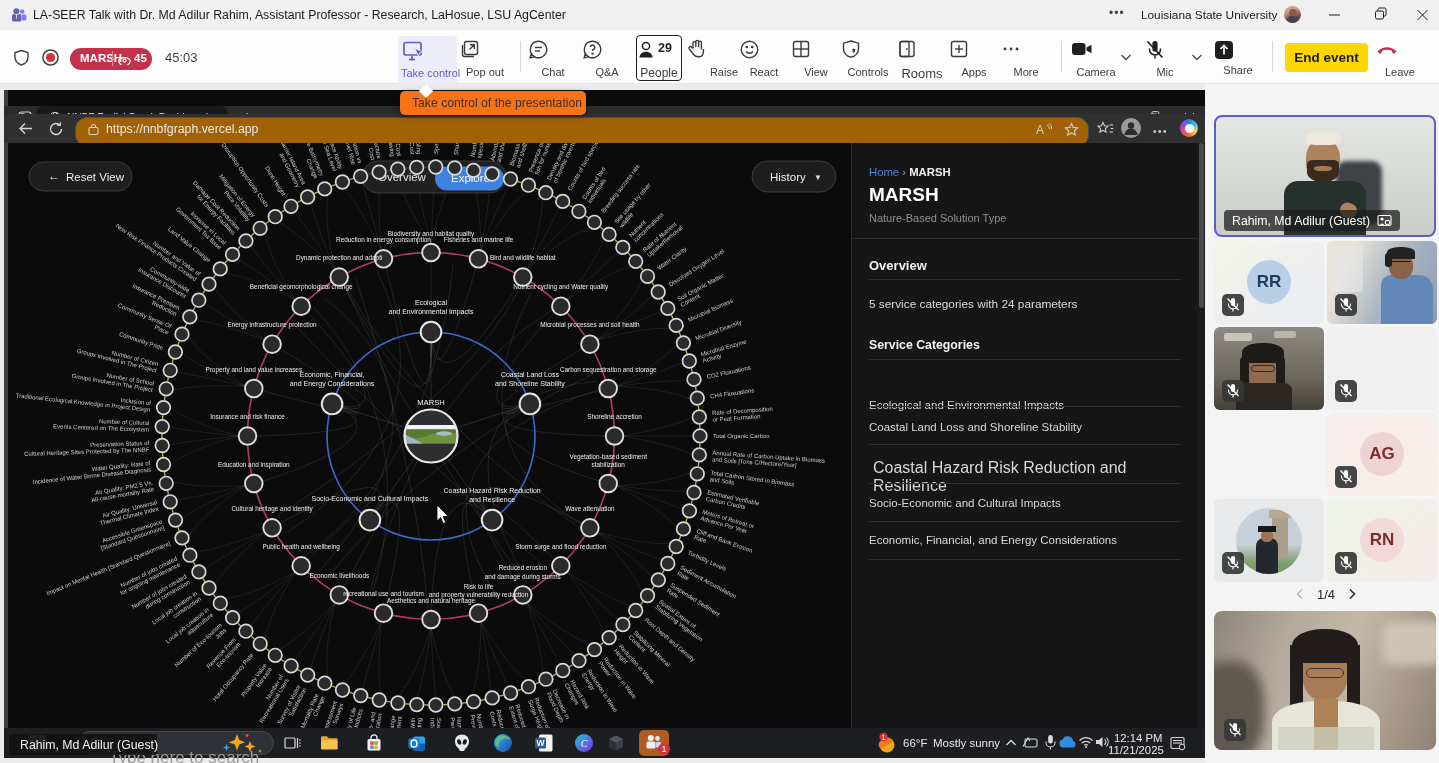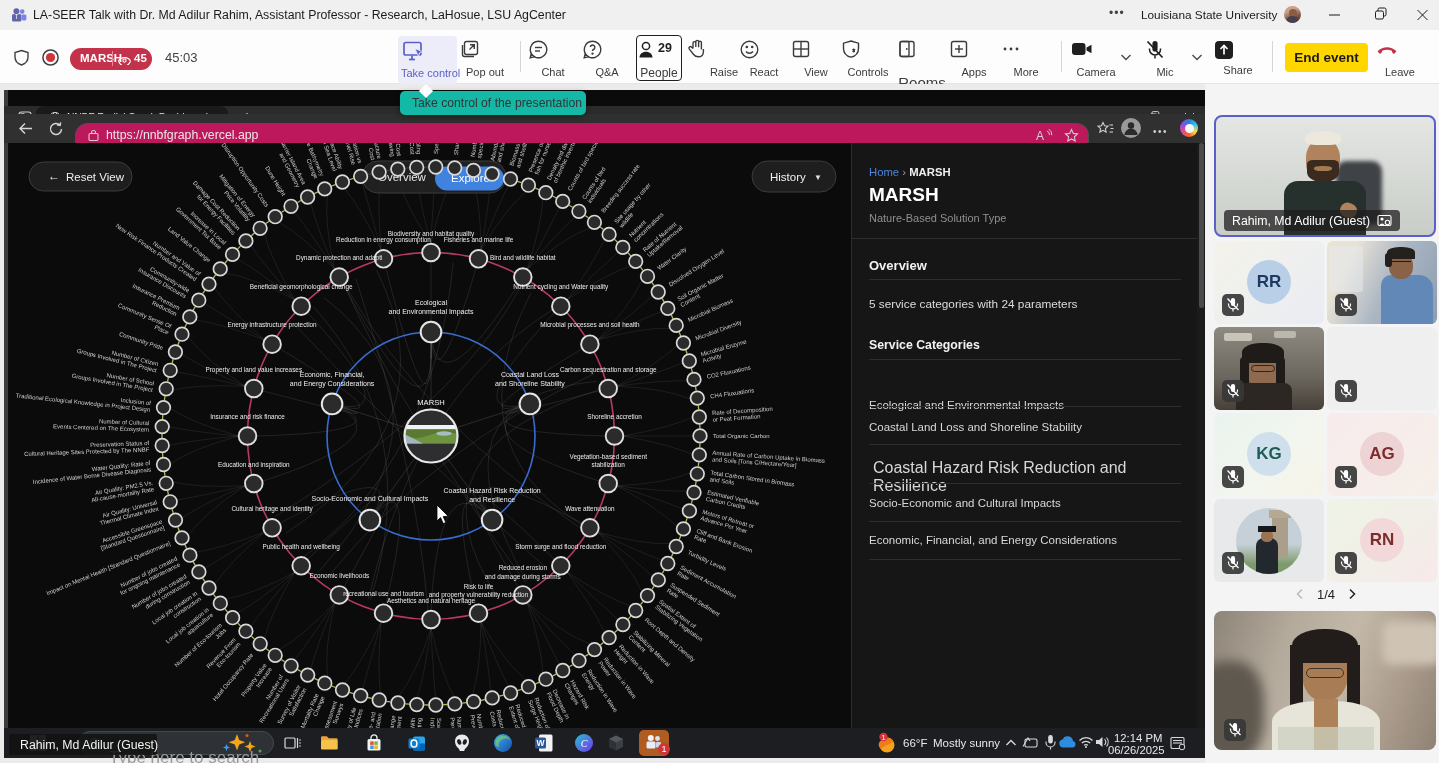--- a/index.html
+++ b/index.html
@@ -169,21 +169,21 @@
         <svg width="22" height="22" viewBox="0 0 22 22">
           <g fill="none" stroke="#3b3b3b" stroke-width="1.4">
             <path d="M8 3.5 h8 a2 2 0 0 1 2 2 v11 a2 2 0 0 1 -2 2 h-8"></path>
             <path d="M8 3.5 h-2 a2 2 0 0 0 -2 2 v11 a2 2 0 0 0 2 2 h2" opacity="0.9"></path>
             <path d="M12.8 3.5 v15" opacity="0"></path>
             <rect x="4" y="3.5" width="9" height="15" rx="1.5"></rect>
           </g>
           <circle cx="10.8" cy="11" r="0.9" fill="#3b3b3b"></circle>
         </svg>
       </div>
- <div style="font-size:15px;color:#3b3b3b;margin-top:10px;white-space:nowrap">Rooms</div>
+ <div style="font-size:13px;color:#3b3b3b;margin-top:2px;white-space:nowrap">Rooms</div>
     </div>
  <div class="abs" style="left:948px;top:8px;width:52px;height:46px;text-align:center">
  <div style="height:26px">
         <svg width="22" height="22" viewBox="0 0 22 22">
           <g fill="none" stroke="#3b3b3b" stroke-width="1.4">
             <rect x="3.5" y="3.5" width="15" height="15" rx="2"></rect>
             <line x1="11" y1="7" x2="11" y2="15"></line>
             <line x1="7" y1="11" x2="15" y2="11"></line>
           </g>
         </svg>
@@ -296,21 +296,21 @@
         </svg>
   </div>
 
   <div class="abs" style="left:0;top:24px;width:1201px;height:29px;background:#303030">
     <svg class="abs" style="left:14px;top:7px" width="16" height="15" viewBox="0 0 16 15">
           <path d="M14 7.5 H2.5 M7 2.5 L2 7.5 L7 12.5" fill="none" stroke="#d6d6d6" stroke-width="1.4"></path>
         </svg>
     <svg class="abs" style="left:44px;top:6.5px" width="16" height="16" viewBox="0 0 16 16">
           <path d="M13.5 8 a5.5 5.5 0 1 1 -1.6 -3.9 M12.6 1.3 l-0.5 3.2 -3.2 -0.6" fill="none" stroke="#d6d6d6" stroke-width="1.4"></path>
         </svg>
-    <div class="abs" style="left:71px;top:9px;width:1014px;height:30px;background:#be185d;border:1px solid #4e4e4e;border-radius:12px">
+    <div class="abs" style="left:71px;top:3px;width:1014px;height:30px;background:#a16207;border:1px solid #4e4e4e;border-radius:12px">
       <svg class="abs" style="left:11px;top:5px" width="13" height="13" viewBox="0 0 13 13">
             <g fill="none" stroke="#d0d0d0" stroke-width="1.1">
               <rect x="2" y="4.5" width="9" height="7" rx="1.2"></rect>
               <path d="M4.5 4.5 v-1 a2 2 0 0 1 4 0 v1"></path>
             </g>
           </svg>
       <span style="position:absolute;left:30px;top:4px;font-size:12.3px;color:#e8e8e8">https://nnbfgraph.vercel.app</span>
       <svg class="abs" style="left:960px;top:4px" width="17" height="15" viewBox="0 0 17 15">
             <text x="0" y="12" font-size="12" fill="#d0d0d0" font-family="Liberation Sans">A</text>
             <path d="M11 3 a4 4 0 0 1 2.5 4 M12.8 1.2 a6.5 6.5 0 0 1 3 6" stroke="#d0d0d0" stroke-width="1" fill="none"></path>
@@ -1006,21 +1006,21 @@
             <path d="M1.5 4.5 a9 9 0 0 1 13 0 M3.8 7 a6 6 0 0 1 8.4 0 M6.1 9.3 a3 3 0 0 1 3.8 0"></path>
           </g>
           <circle cx="8" cy="11" r="1" fill="#dadada"></circle>
         </svg>
     <svg class="abs" style="left:1090px;top:7px" width="15" height="14" viewBox="0 0 15 14">
           <path d="M2 5 h3 l3.5 -3 v10 L5 9 H2 Z" fill="#dadada"></path>
           <path d="M10.5 4 a4.5 4.5 0 0 1 0 6 M12.5 2.5 a7 7 0 0 1 0 9" fill="none" stroke="#dadada" stroke-width="1.1"></path>
         </svg>
 
     <div class="abs" style="left:1110px;top:4px;font-size:11.3px;color:#e8e8e8">12:14 PM</div>
-    <div class="abs" style="left:1104px;top:16px;font-size:11.3px;color:#e8e8e8">06/26/2025</div>
+    <div class="abs" style="left:1104px;top:16px;font-size:11.3px;color:#e8e8e8">11/21/2025</div>
     <svg class="abs" style="left:1212px;top:8px" width="17" height="15" viewBox="0 0 17 15"></svg>
     <svg class="abs" style="left:1166px;top:8px" width="16" height="15" viewBox="0 0 16 15">
           <rect x="1" y="1.5" width="13" height="11" rx="1.2" fill="none" stroke="#dadada" stroke-width="1.1"></rect>
           <line x1="3" y1="4.5" x2="12" y2="4.5" stroke="#dadada" stroke-width="1.1"></line>
           <line x1="3" y1="7" x2="12" y2="7" stroke="#dadada" stroke-width="1.1"></line>
           <circle cx="12" cy="11" r="2.8" fill="#1c1e22" stroke="#dadada" stroke-width="1"></circle>
         </svg>
 
     <div class="abs" style="left:5px;top:6px;width:148px;height:21px;background:rgba(18,18,18,0.88);border-radius:2px">
       <span style="position:absolute;left:11px;top:3.5px;font-size:12.3px;color:#f2f2f2;white-space:nowrap">Rahim, Md Adilur (Guest)</span>
@@ -1118,35 +1118,20 @@
             </g>
             <g fill="none" stroke="#fff" stroke-width="1.2">
               <path d="M6.5 9.5 v0.8 a4.5 4.5 0 0 0 9 0 v-0.8"></path>
               <line x1="11" y1="15" x2="11" y2="17.5"></line>
               <line x1="5.5" y1="4.5" x2="16.5" y2="16" stroke-width="1.4"></line>
             </g>
           </svg>
         </div>
   </div>
 
-  <div class="abs" style="left:9px;top:329px;width:110px;height:83px;border-radius:6px;background:linear-gradient(135deg,#eaf3ee,#f2f6ee 60%,#f7f3e8);overflow:hidden">
-    <div class="abs" style="left:33px;top:19px;width:44px;height:44px;border-radius:50%;background:#cfe0ec;text-align:center;line-height:44px;font-size:17px;font-weight:bold;color:#1d5c55">KG</div>
-    <div class="abs" style="left:8px;top:53px;width:22px;height:22px;background:rgba(55,55,55,0.92);border-radius:5px">
-    <svg width="22" height="22" viewBox="0 0 22 22">
-            <g fill="#fff">
-              <rect x="8.9" y="4" width="4.2" height="8" rx="2.1"></rect>
-            </g>
-            <g fill="none" stroke="#fff" stroke-width="1.2">
-              <path d="M6.5 9.5 v0.8 a4.5 4.5 0 0 0 9 0 v-0.8"></path>
-              <line x1="11" y1="15" x2="11" y2="17.5"></line>
-              <line x1="5.5" y1="4.5" x2="16.5" y2="16" stroke-width="1.4"></line>
-            </g>
-          </svg>
-        </div>
-  </div>
   <div class="abs" style="left:122px;top:329px;width:110px;height:83px;border-radius:6px;background:linear-gradient(135deg,#f7ecec,#f6efe9);overflow:hidden">
     <div class="abs" style="left:33px;top:19px;width:44px;height:44px;border-radius:50%;background:#edd3d3;text-align:center;line-height:44px;font-size:17px;font-weight:bold;color:#7c2c2c">AG</div>
     <div class="abs" style="left:8px;top:53px;width:22px;height:22px;background:rgba(55,55,55,0.92);border-radius:5px">
     <svg width="22" height="22" viewBox="0 0 22 22">
             <g fill="#fff">
               <rect x="8.9" y="4" width="4.2" height="8" rx="2.1"></rect>
             </g>
             <g fill="none" stroke="#fff" stroke-width="1.2">
               <path d="M6.5 9.5 v0.8 a4.5 4.5 0 0 0 9 0 v-0.8"></path>
               <line x1="11" y1="15" x2="11" y2="17.5"></line>
@@ -1224,15 +1209,15 @@
             <g fill="none" stroke="#fff" stroke-width="1.2">
               <path d="M6.5 9.5 v0.8 a4.5 4.5 0 0 0 9 0 v-0.8"></path>
               <line x1="11" y1="15" x2="11" y2="17.5"></line>
               <line x1="5.5" y1="4.5" x2="16.5" y2="16" stroke-width="1.4"></line>
             </g>
           </svg>
         </div>
   </div>
  </div>
 </div>
-<div class="abs" style="left:400px;top:91px;width:186px;height:24px;background:#14b8a6;border-radius:5px;box-shadow:0 2px 6px rgba(0,0,0,0.35);z-index:50">
+<div class="abs" style="left:400px;top:91px;width:186px;height:24px;background:#f97316;border-radius:5px;box-shadow:0 2px 6px rgba(0,0,0,0.35);z-index:50">
   <div class="abs" style="left:21px;top:-5px;width:10px;height:10px;background:#fff;transform:rotate(45deg)"></div>
   <div class="abs" style="left:12px;top:5px;font-size:12.2px;color:#333;white-space:nowrap">Take control of the presentation</div>
 </div>
 </body></html>

